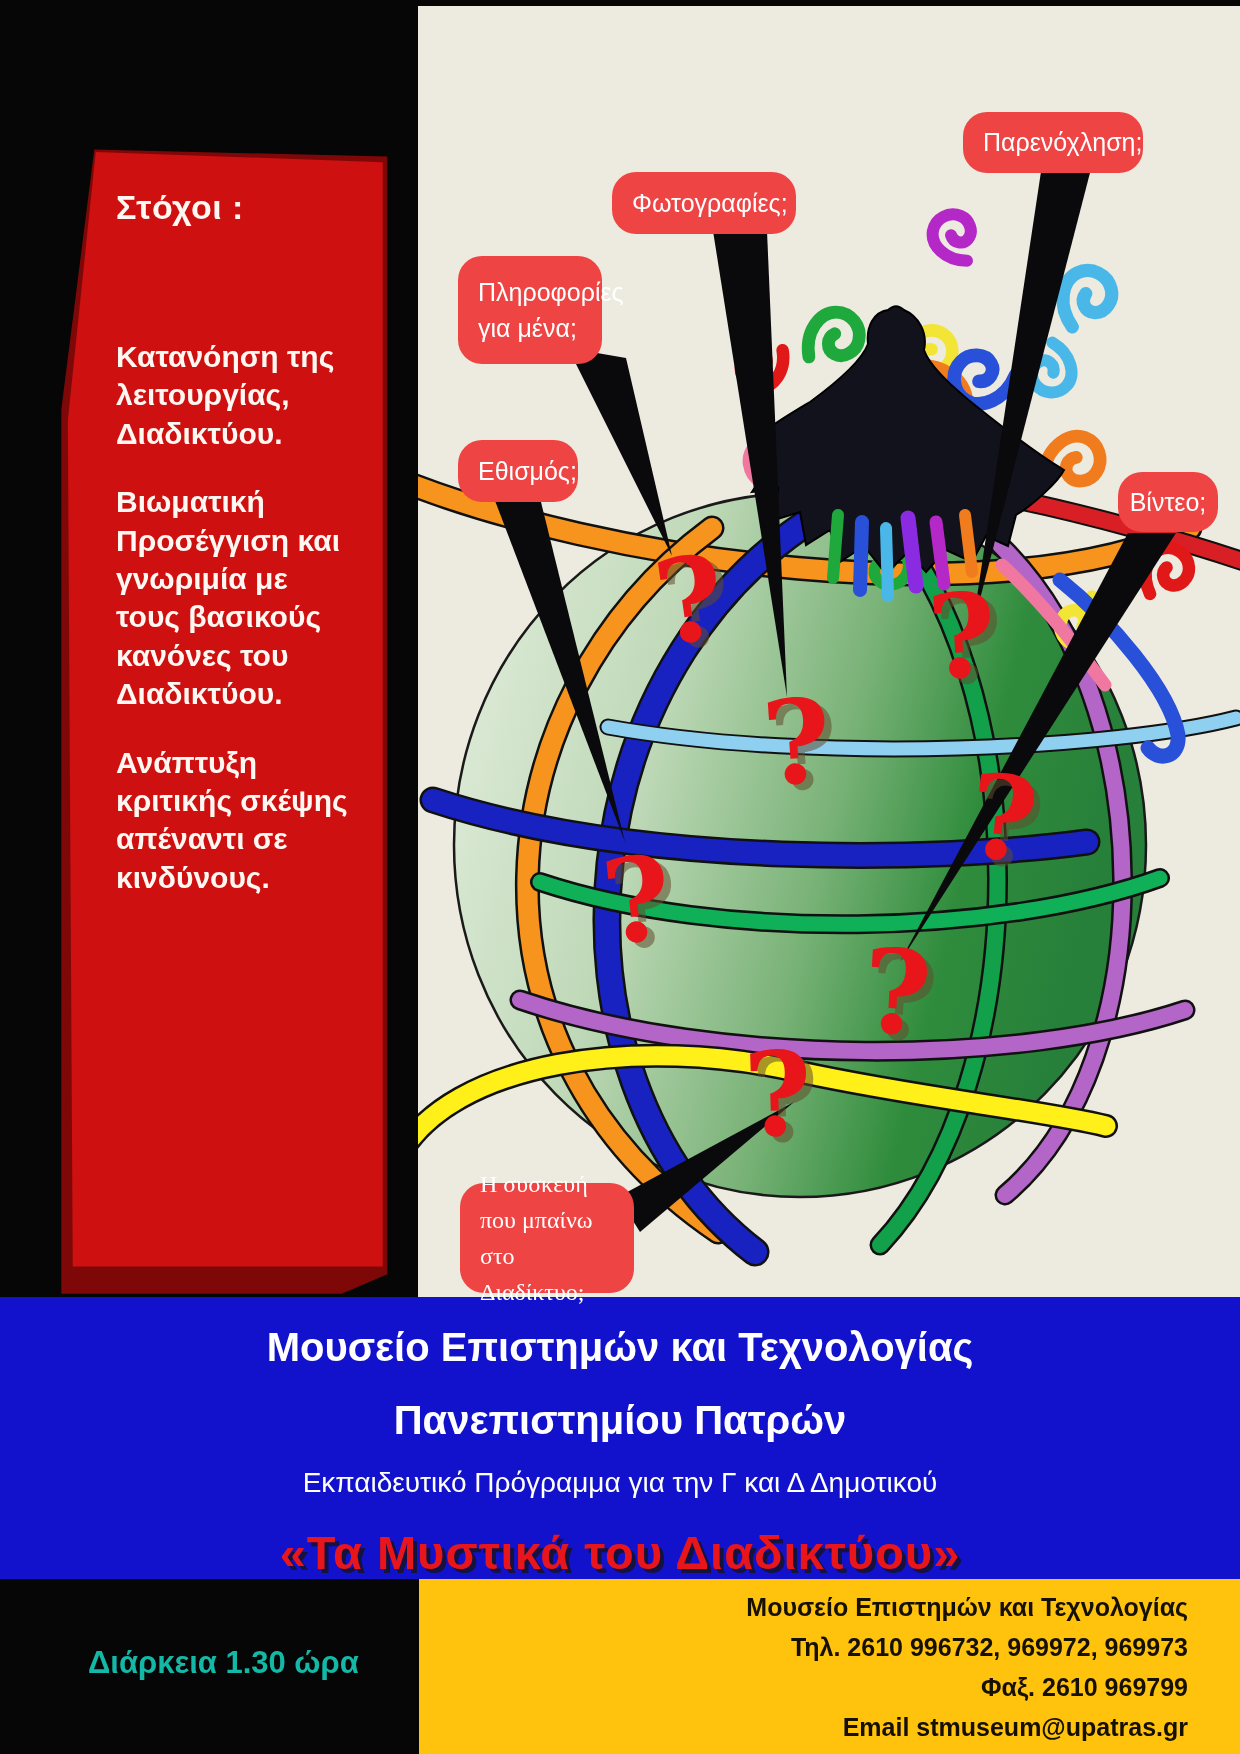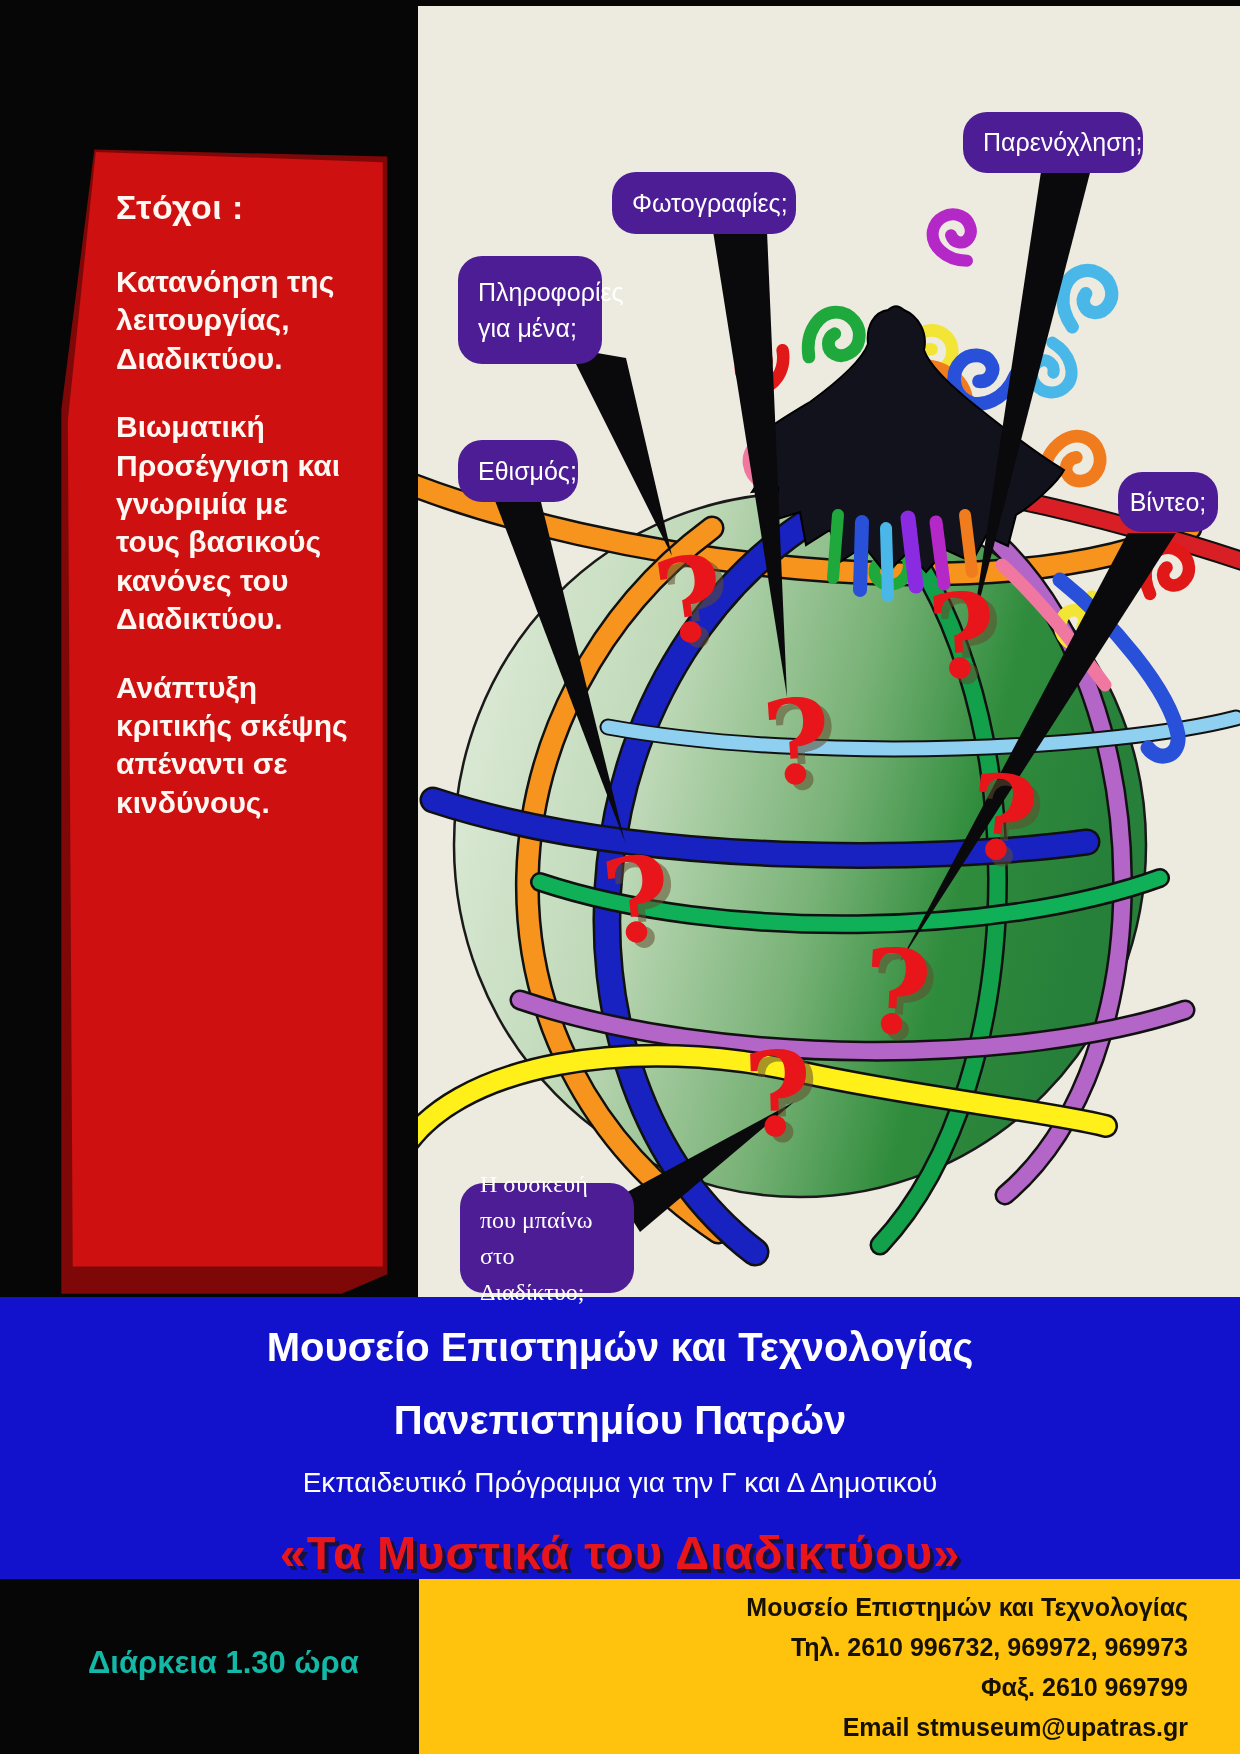--- a/index.html
+++ b/index.html
@@ -7,28 +7,28 @@
           font-family:"Liberation Sans",sans-serif;margin:0 auto;}
   
   .art-panel{position:absolute;left:418px;top:6px;width:822px;height:1291px;background:#EDEAE0;}
   .art-panel svg{position:absolute;left:0;top:0;}
   
   .red-shadow{position:absolute;left:58px;top:145px;width:330px;height:1150px;background:#7E0808;
       clip-path:polygon(11% 0.4%,99.8% 1%,99.8% 98.2%,86% 99.9%,1% 99.9%,1% 23%);}
   .red-face{position:absolute;left:58px;top:145px;width:328px;height:1148px;background:#CE1010;
       clip-path:polygon(11.5% 0.6%,99% 1.5%,99% 97.7%,4.5% 97.7%,3% 24%);}
   .goals{position:absolute;left:116px;top:188px;width:242px;color:#FFF8F2;}
-  .goals h2{font-size:34px;font-weight:bold;margin:0 0 36px 0;letter-spacing:.5px;}
+  .goals h2{font-size:34px;font-weight:bold;margin:0 0 111px 0;letter-spacing:.5px;}
   .goals p{font-size:30px;line-height:1.28;margin:0 0 30px 0;font-weight:700;}
   
   .qmark{position:absolute;font-family:"DejaVu Serif",serif;font-weight:bold;font-size:116px;
          color:#E8151A;line-height:1;transform:translate(-50%,-50%);
          text-shadow:7px 6px 0 rgba(96,76,46,.55);z-index:6;}
   
-  .callout{position:absolute;background:#4c1d95;color:#FFFFFF;border-radius:24px;
+  .callout{position:absolute;background:#ef4444;color:#FFFFFF;border-radius:24px;
            font-size:25px;line-height:1.45;display:flex;align-items:center;z-index:7;
            padding:8px 16px 8px 20px;box-sizing:border-box;}
   .callout.serif{font-family:"Liberation Serif",serif;line-height:1.5;}
   
   .blue-band{position:absolute;left:0;top:1297px;width:1240px;height:282px;background:#1212CC;
              display:flex;flex-direction:column;align-items:center;text-align:center;color:#FFF;}
   .bb-title{font-size:40px;font-weight:bold;margin-top:28px;}
   .bb-title2{font-size:40px;font-weight:bold;margin-top:28px;}
   .bb-sub{font-size:28px;font-weight:400;margin-top:24px;}
   .bb-program{font-size:47px;font-weight:bold;color:#E8161B;margin-top:26px;letter-spacing:1px;

